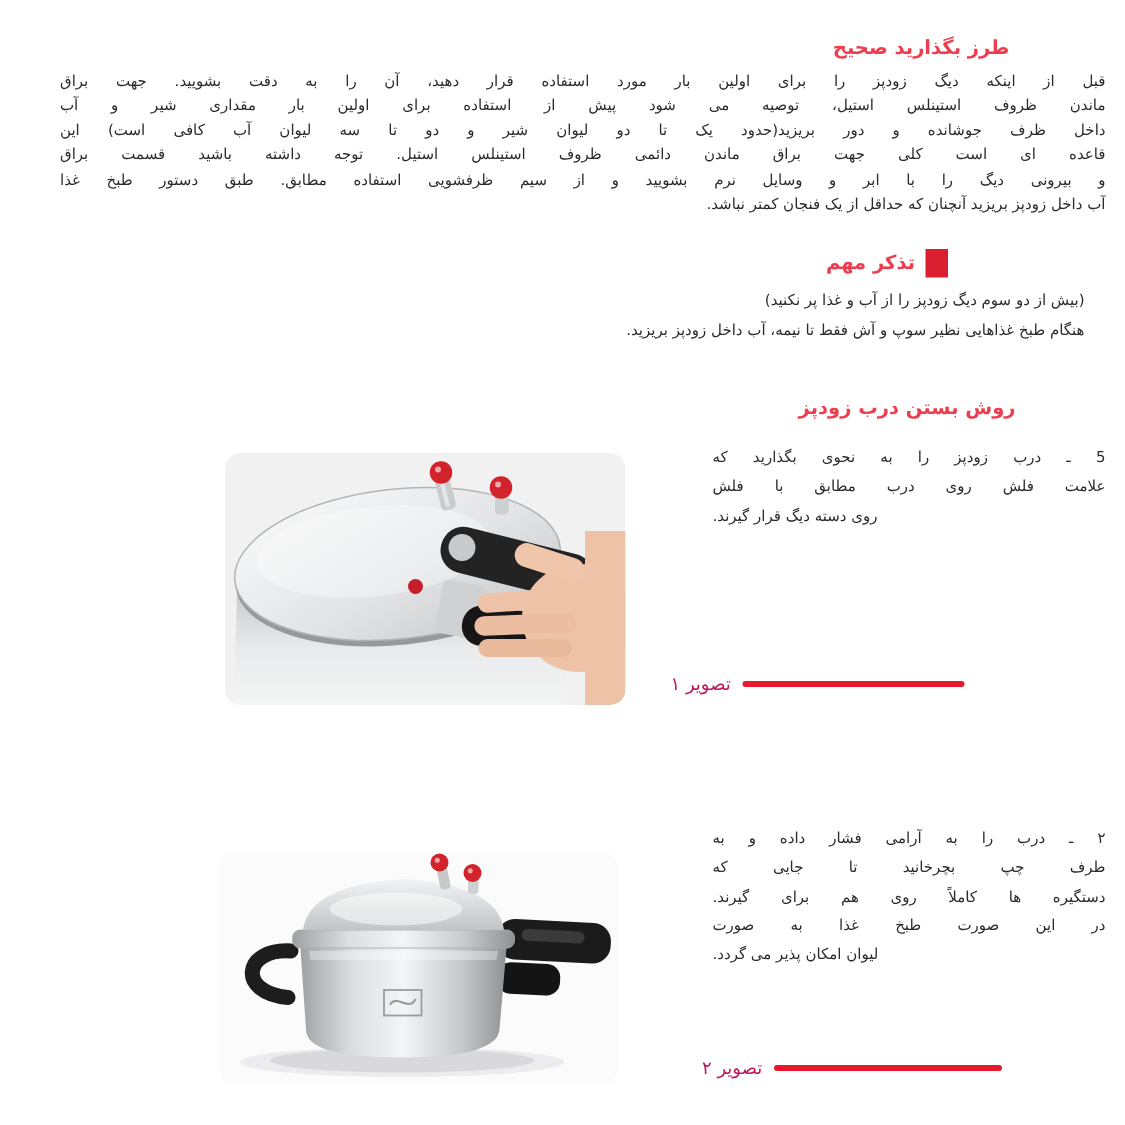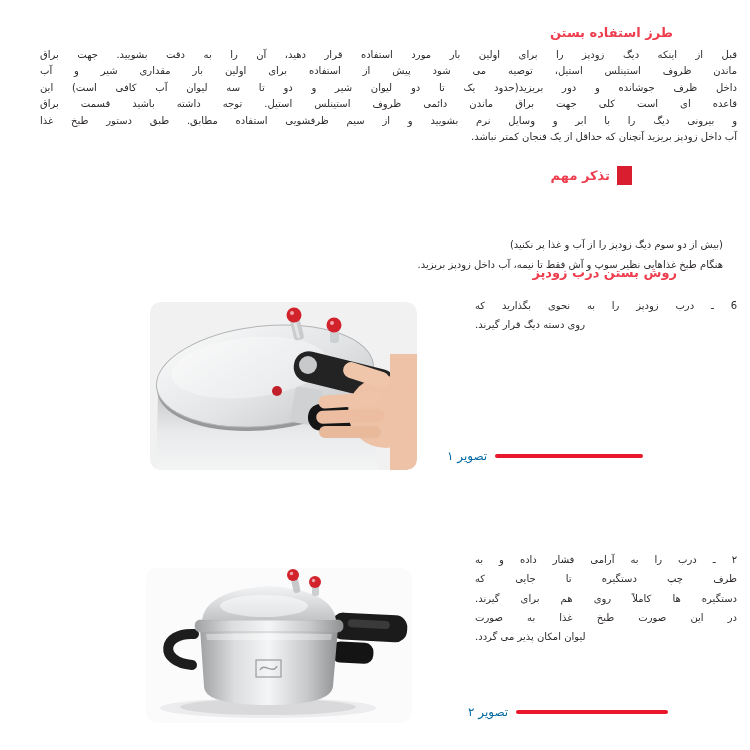--- a/index.html
+++ b/index.html
@@ -16,33 +16,33 @@
   }
   .body-txt { font-size:10px; color:#2e2a2b; }
   .para { line-height:16.4px; text-align:justify; }
   .para .jl { text-align:justify; text-align-last:justify; }
   .para .jl.last-right { text-align-last:right; }
   .col { line-height:19.3px; }
   .col .jl { text-align:justify; text-align-last:justify; }
   .col .jl.last-left { text-align-last:left; }
   .notice-head { display:flex; align-items:center; gap:7px;text-align:right; }
   .bullet { width:15px; height:19px; background:#d91f2f; display:inline-block; flex:0 0 auto; }
-  .notice-lines { text-align:right; line-height:19.5px;margin-top:44px; }
+  .notice-lines { text-align:right; line-height:19.5px; }
   .caption { display:flex; align-items:center; gap:8px; direction:ltr; }
-  .caption .cap-label { font-size:12px; color:#0369a1; white-space:nowrap; direction:rtl; }
+  .caption .cap-label { font-size:12px; color:#be185d; white-space:nowrap; direction:rtl; }
   .caption .cap-rule { flex:1 1 auto; height:3.5px; background:#e8192d; border-radius:2px; }
   .photo { border-radius:10px; overflow:hidden; }
   .photo svg { display:block; }
 </style>
 </head>
 <body>
 
 <div class="page">
 
-  <div class="abs red-h" style="top:24px; right:77px;">طرز استفاده بستن</div>
+  <div class="abs red-h" style="top:24px; right:77px;">طرز بگذارید صحیح</div>
 
   <div class="abs para body-txt" style="top:47px; right:13px; left:40px;">
     <div class="jl">قبل از اینکه دیگ زودپز را برای اولین بار مورد استفاده قرار دهید، آن را به دقت بشویید. جهت براق</div>
     <div class="jl">ماندن ظروف استینلس استیل، توصیه می شود پیش از استفاده برای اولین بار مقداری شیر و آب</div>
     <div class="jl">داخل ظرف جوشانده و دور بریزید(حدود یک تا دو لیوان شیر و دو تا سه لیوان آب کافی است) این</div>
     <div class="jl">قاعده ای است کلی جهت براق ماندن دائمی ظروف استینلس استیل. توجه داشته باشید قسمت براق</div>
     <div class="jl">و بیرونی دیگ را با ابر و وسایل نرم بشویید و از سیم ظرفشویی استفاده مطابق. طبق دستور طبخ غذا</div>
     <div class="jl last-right">آب داخل زودپز بریزید آنچنان که حداقل از یک فنجان کمتر نباشد.</div>
   </div>
 
@@ -109,21 +109,22 @@
           <rect x="196" y="58" width="48" height="16" rx="8" fill="#f0c6aa" transform="rotate(18 196 58)"></rect>
           <rect x="168" y="94" width="64" height="13" rx="6.5" fill="#efc3a7" transform="rotate(-4 168 94)"></rect>
           <rect x="166" y="109" width="68" height="13" rx="6.5" fill="#ecbda0" transform="rotate(-2 166 109)"></rect>
           <rect x="169" y="124" width="62" height="12" rx="6" fill="#e9b99b"></rect>
         </g>
       </g>
     </svg>
   </div>
 
   <div class="abs col body-txt" style="left:475px; top:296px; width:262px;">
-    <div class="jl">6 ـ درب زودپز را به نحوی بگذارید که</div>
+    <div class="jl">5 ـ درب زودپز را به نحوی بگذارید که</div>
+    <div class="jl">علامت فلش روی درب مطابق با فلش</div>
     <div class="jl last-left">روی دسته دیگ قرار گیرند.</div>
   </div>
 
   <div class="abs caption" style="left:447px; top:449px; width:196px;">
     <span class="cap-label">تصویر ۱</span>
     <span class="cap-rule"></span>
   </div>
 
   <div class="abs photo" style="left:146px; top:568px; width:266px; height:155px;">
     <svg width="266" height="155" viewBox="0 0 266 155">
@@ -177,21 +178,21 @@
         <g>
           <rect x="110" y="92" width="25" height="17" fill="none" stroke="#9a9c9e" stroke-width="1.2"></rect>
           <path d="M114 102 C118 94 127 107 131 98" fill="none" stroke="#9a9c9e" stroke-width="1.4"></path>
         </g>
       </g>
     </svg>
   </div>
 
   <div class="abs col body-txt" style="left:475px; top:550px; width:262px;">
     <div class="jl">۲ ـ درب را به آرامی فشار داده و به</div>
-    <div class="jl">طرف چپ دستگیره تا جایی که</div>
+    <div class="jl">طرف چپ بچرخانید تا جایی که</div>
     <div class="jl">دستگیره ها کاملاً روی هم برای گیرند.</div>
     <div class="jl">در این صورت طبخ غذا به صورت</div>
     <div class="jl last-left">لیوان امکان پذیر می گردد.</div>
   </div>
 
   <div class="abs caption" style="left:468px; top:705px; width:200px;">
     <span class="cap-label">تصویر ۲</span>
     <span class="cap-rule"></span>
   </div>
 

